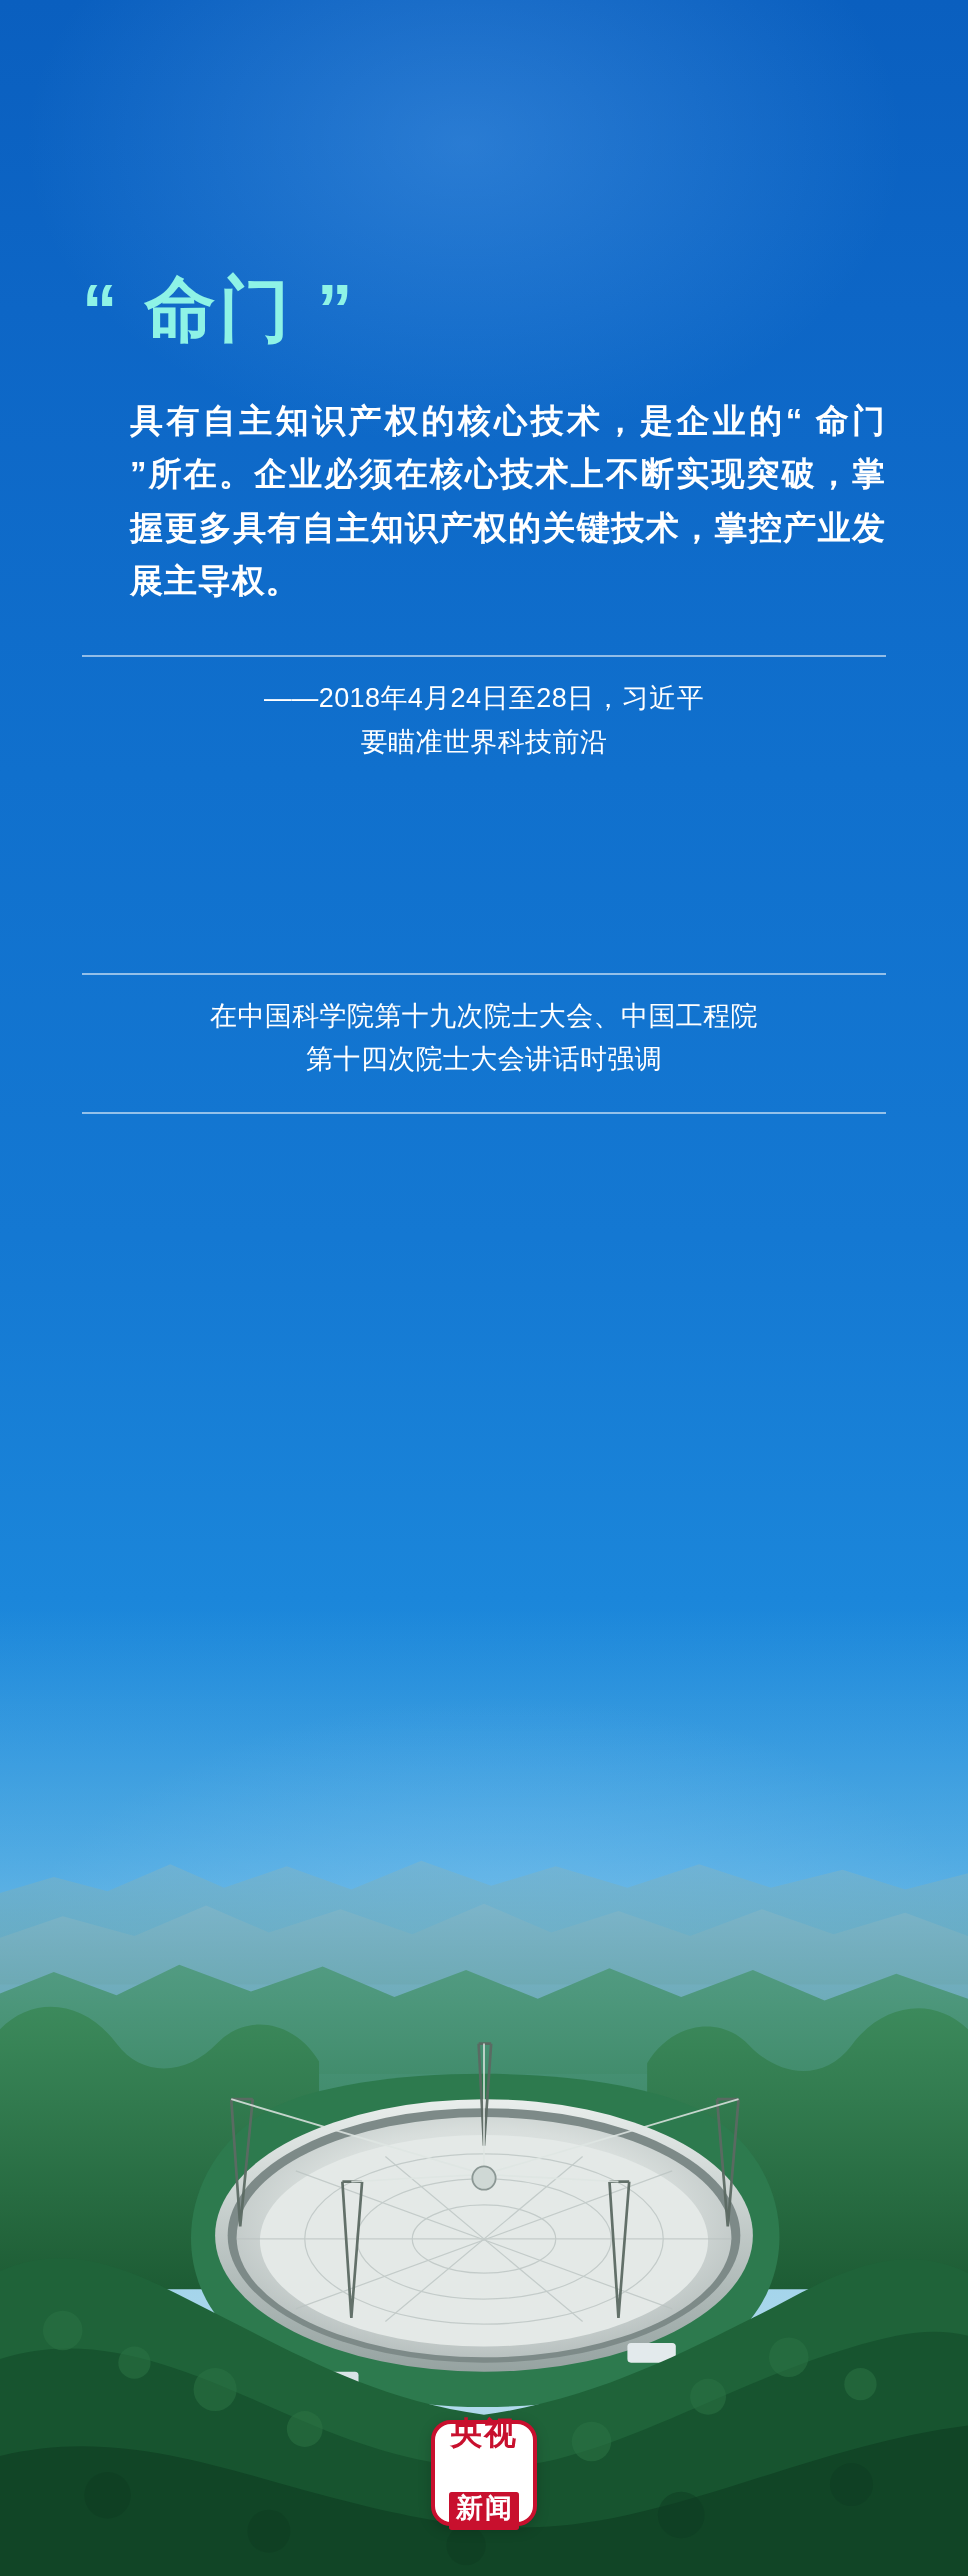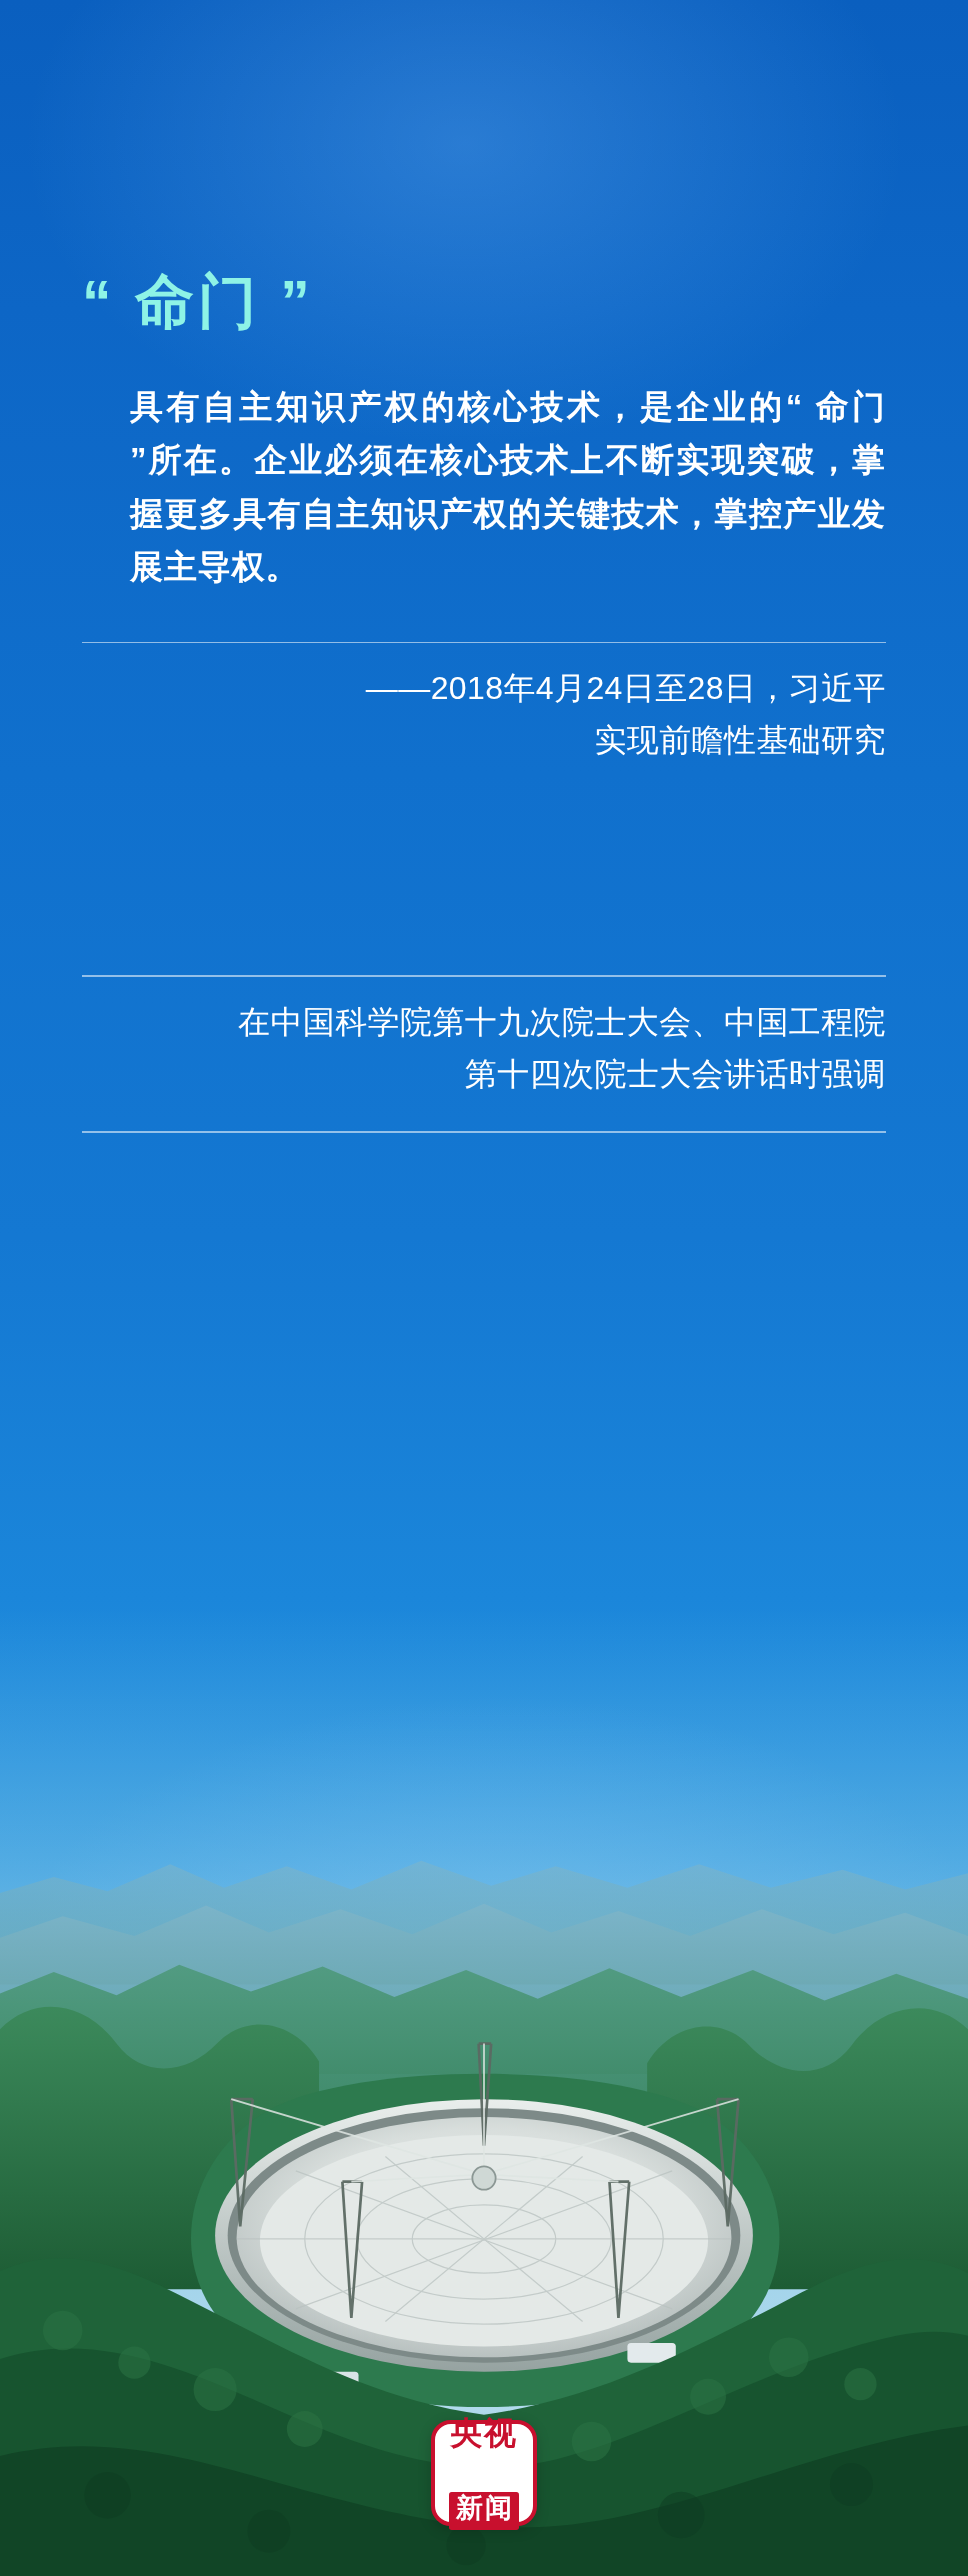--- a/index.html
+++ b/index.html
@@ -46,21 +46,21 @@
     position:relative;
     z-index:5;
     padding:0 82px;
   }
   .block { position:relative; }
   .block-1 { padding-top:269px; }
   .block-2 { padding-top:160px; }
 
   .quote-title {
     color:#8ef3e6;
-    font-size:59px;
+    font-size:71px;
     font-weight:bold;
     letter-spacing:3.6px;
     line-height:1.15;
     white-space:nowrap;
   }
 
   .quote-body {
     margin-top:43px;
     color:#ffffff;
     font-size:33px;
@@ -74,23 +74,23 @@
   .rule {
     height:1.8px;
     background:rgba(255,255,255,0.55);
     margin-top:48px;
   }
   .rule-bottom { margin-top:30.5px; }
 
   .attribution {
     margin-top:20px;
     color:#ffffff;
-    font-size:32px;
+    font-size:27px;
     line-height:1.62;
-    text-align:right;
+    text-align:center;
     letter-spacing:0.4px;
   }
 
   
   .photo {
     position:absolute;
     left:0; right:0; bottom:0;
     height:968px;
     z-index:3;
   }
@@ -256,21 +256,21 @@
   </div>
 
   <div class="content">
 
     <section class="block block-1">
       <h2 class="quote-title">“ 命门 ”</h2>
       <p class="quote-body">具有自主知识产权的核心技术，是企业的“ 命门 ”所在。企业必须在核心技术上不断实现突破，掌握更多具有自主知识产权的关键技术，掌控产业发展主导权。</p>
       <div class="rule"></div>
       <div class="attribution">
         <div>——2018年4月24日至28日，习近平</div>
-        <div>实现前瞻性基础研究</div>
+        <div>要瞄准世界科技前沿</div>
       </div>
     </section>
 
     <section class="block block-2">
       <div class="rule"></div>
       <div class="attribution">
         <div>在中国科学院第十九次院士大会、中国工程院</div>
         <div>第十四次院士大会讲话时强调</div>
       </div>
       <div class="rule rule-bottom"></div>

